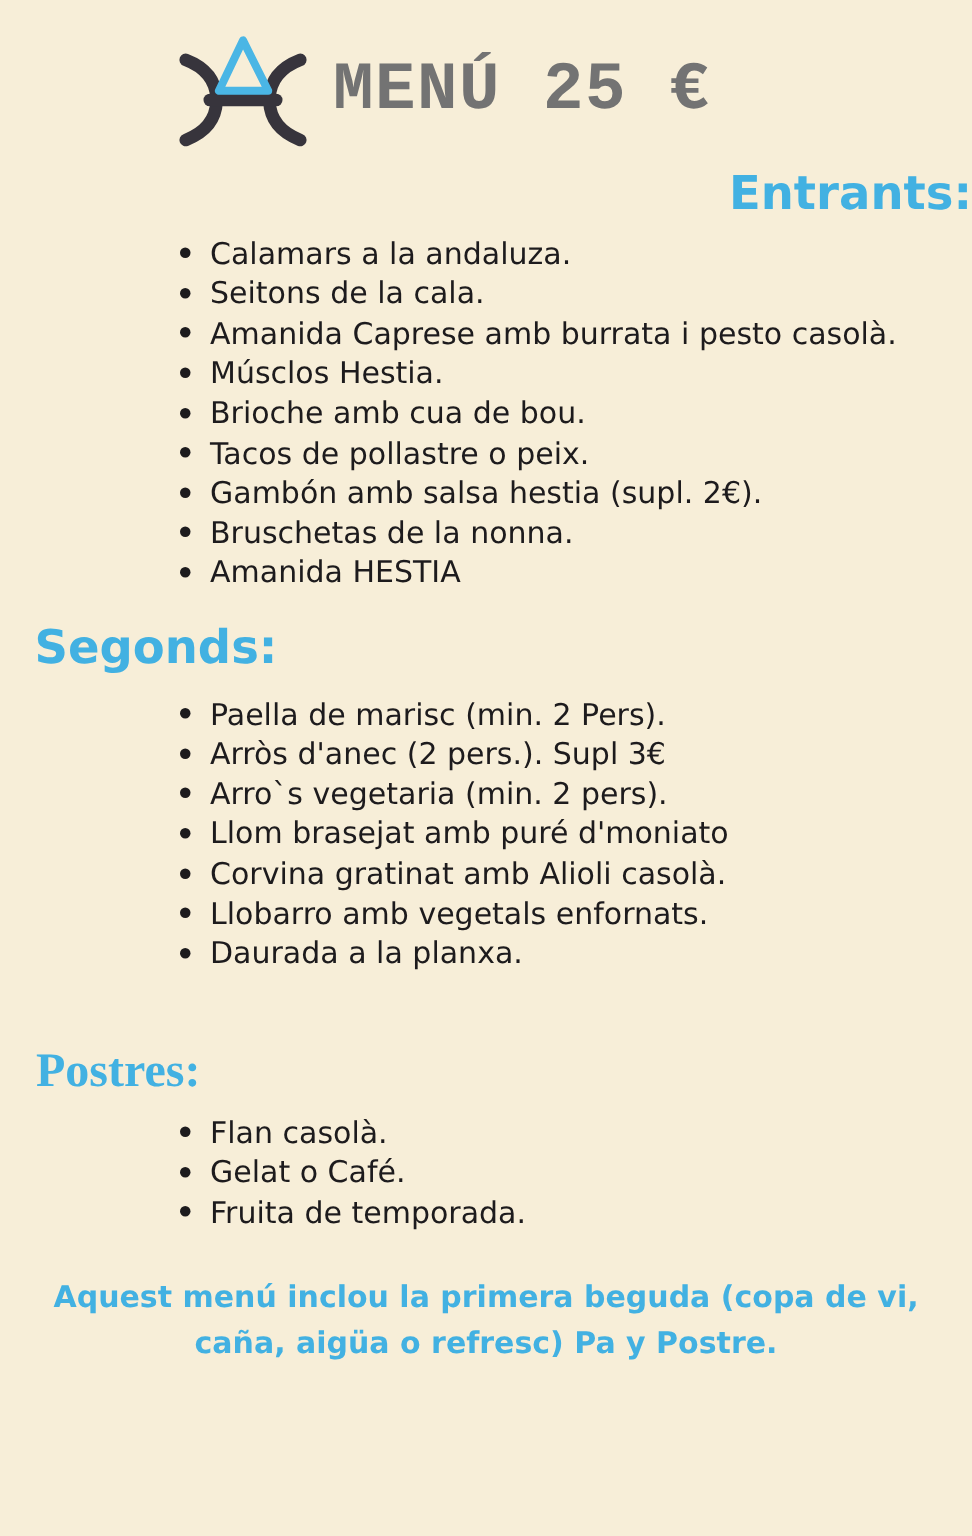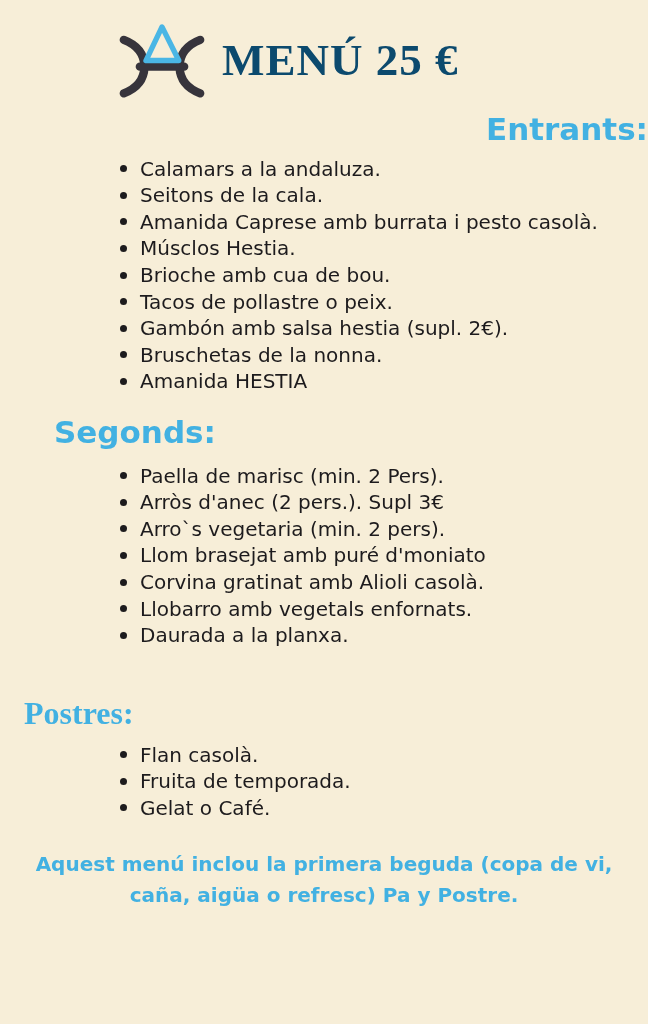--- a/index.html
+++ b/index.html
@@ -16,42 +16,42 @@
 
   
   .menu-header {
     display: flex;
     align-items: center;
     padding: 14px 0 0 112px;
     height: 90px;
   }
   .logo { width: 100px; height: 84px; flex: 0 0 auto; }
   .menu-title {
-    font-family: Liberation Serif, serif;
+    font-family: Liberation Mono, monospace;
     font-weight: bold;
     font-size: 45px;
     letter-spacing: 1px;
-    color: #0c4a6e;
+    color: #737373;
     margin: 0 0 16px 10px;
     line-height: 1;
     padding-top: 18px;
   }
 
   
   .section-heading {
     color: var(--accent, #42b1e2);
     font-weight: bold;
     margin: 0;
     line-height: 1.15;
   }
   .heading-comic { font-family: "DejaVu Sans", sans-serif; font-size: 31px; }
   .heading-geo   { font-family: Liberation Serif, serif; font-size: 32px; }
 
   .section-entrants .section-heading { margin: 8px 0 8px 28px; text-align: right; }
-  .section-segonds  .section-heading { margin: 20px 0 12px 54px; }
+  .section-segonds  .section-heading { margin: 20px 0 12px 23px; }
   .section-postres  .section-heading { margin: 46px 0 10px 24px; }
 
   
   .menu-list {
     list-style: none;
     margin: 0;
     padding: 0 8px 0 118px;
   }
   .menu-list li {
     position: relative;
@@ -127,22 +127,22 @@
         <li>Corvina gratinat amb Alioli casolà.</li>
         <li>Llobarro amb vegetals enfornats.</li>
         <li>Daurada a la planxa.</li>
       </ul>
   </section>
 
   <section class="section-postres">
     <h2 class="section-heading heading-geo">Postres:</h2>
     <ul class="menu-list">
         <li>Flan casolà.</li>
+        <li>Gelat o Café.</li>
         <li>Fruita de temporada.</li>
-        <li>Gelat o Café.</li>
       </ul>
   </section>
 
   <footer class="menu-footer">
     <div>Aquest menú inclou la primera beguda (copa de vi,</div>
     <div>caña, aigüa o refresc) Pa y Postre.</div>
   </footer>
 
 </div>
 

